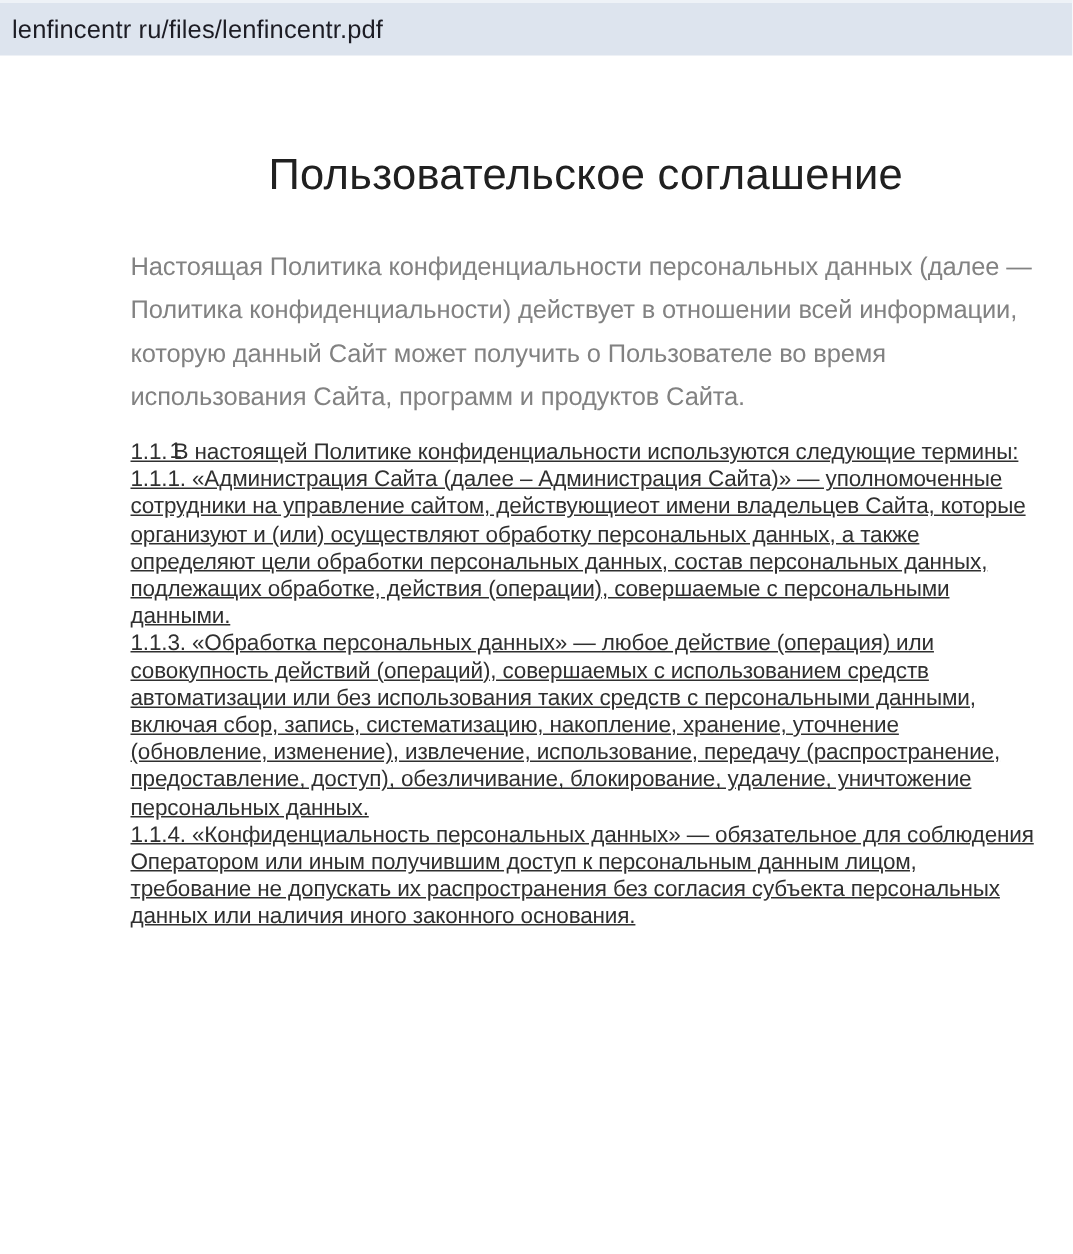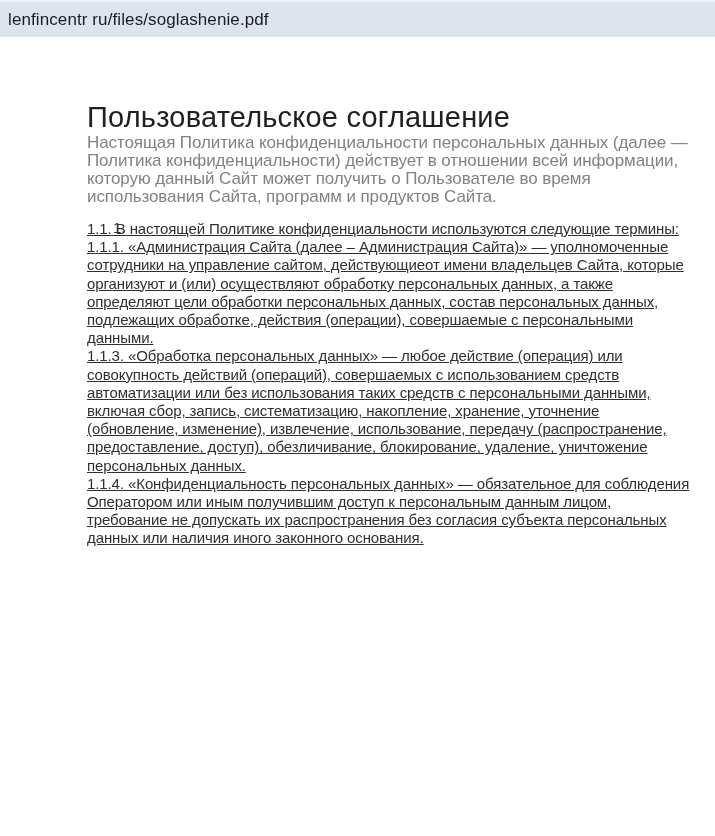--- a/index.html
+++ b/index.html
@@ -42,27 +42,28 @@
   }
   .content{
     width:607px;
     margin-left:87px;
   }
   .doc-title{
     margin-top:63px;
     font-size:29px;
     line-height:34px;
     font-weight:400;
-    text-align:left;
+    text-align:center;
     color:var(--title-color);
     letter-spacing:0.2px;
   }
   .intro{
+    margin-top:29px;
     font-size:17px;
-    line-height:18px;
+    line-height:29px;
     color:var(--intro-color);
     letter-spacing:-0.1px;
   }
   .section-heading{
     margin-top:13px;
     position:relative;
     font-size:15px;
     line-height:18.2px;
     color:var(--body-color);
     text-align:center;
@@ -79,21 +80,21 @@
     line-height:18.2px;
     color:var(--body-color);
     letter-spacing:-0.1px;
     text-decoration:underline;
   }
 </style>
 </head>
 <body>
 
 <div class="url-bar">
-  <span class="url-text">lenfincentr ru/files/soglashenie.pdf</span>
+  <span class="url-text">lenfincentr ru/files/lenfincentr.pdf</span>
 </div>
 
 <div class="pdf-page">
   <div class="content">
 
     <h1 class="doc-title">Пользовательское соглашение</h1>
 
     <p class="intro">Настоящая Политика конфиденциальности персональных данных (далее — Политика конфиденциальности) действует в отношении всей информации, которую данный Сайт может получить о Пользователе во время использования Сайта, программ и продуктов Сайта.</p>
 
     <div class="section-heading">

